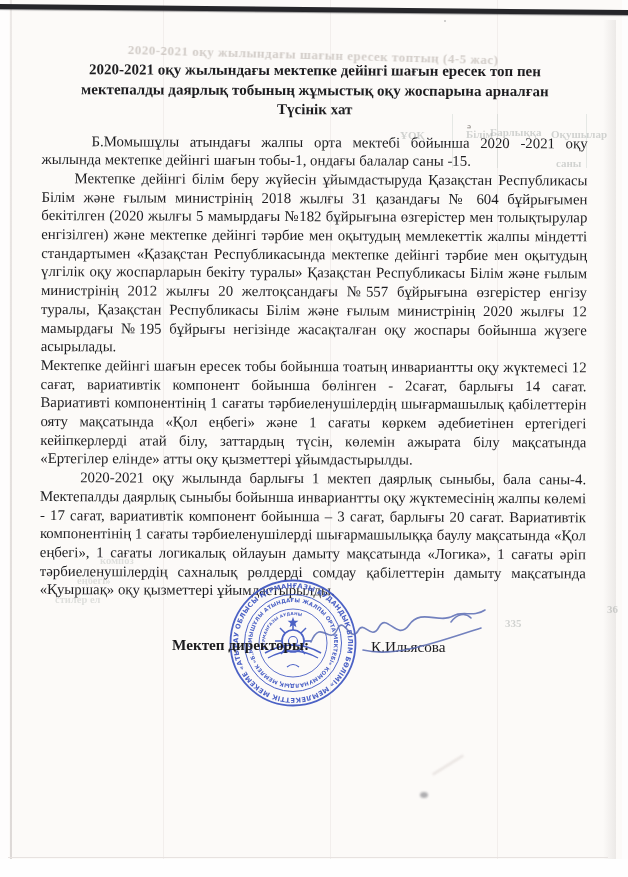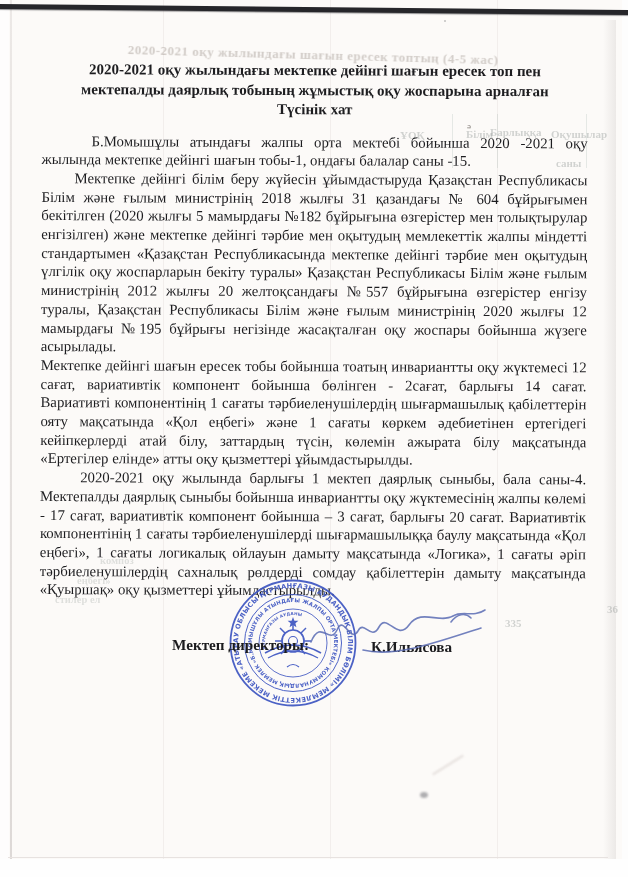--- a/index.html
+++ b/index.html
@@ -35,21 +35,21 @@
   }
   .title-block{margin-bottom:13px;}
   .title-line{text-align:center;font-weight:bold;font-size:15px;line-height:19.5px;}
   .content p{margin:0;text-align:justify;}
   .p1{text-indent:50px;}
   .p2{text-indent:33px;}
   .p3{text-indent:0;}
   .p4{text-indent:40px;}
   
   .sig-label{position:absolute;left:172px;top:636px;font-weight:bold;font-size:15.2px;color:#1b1b1e;z-index:5;}
-  .sig-name{position:absolute;left:371px;top:638px;font-weight:bold;font-size:15.2px;color:#1b1b1e;z-index:5;}
+  .sig-name{position:absolute;left:371px;top:638px;font-weight:normal;font-size:15.2px;color:#1b1b1e;z-index:5;}
   .signature-svg{position:absolute;left:303px;top:598px;z-index:6;}
   
   .stamp{position:absolute;left:227px;top:577px;width:132px;height:132px;z-index:3;opacity:.93;}
   .stamp text{font-family:"DejaVu Sans", sans-serif;font-weight:bold;fill:#3f57c2;}
   
   .ghost{position:absolute;color:#a89f98;font-weight:bold;filter:blur(.5px);white-space:nowrap;}
   .ghost-header{left:128px;top:42px;font-size:13px;letter-spacing:.5px;opacity:.5;
     transform:rotate(1.6deg);transform-origin:0 0;}
   .ghost-sm{font-size:11px;opacity:.42;color:#969c9a;}
   .ghost-xs{font-size:10.5px;opacity:.30;color:#9aa29e;}

